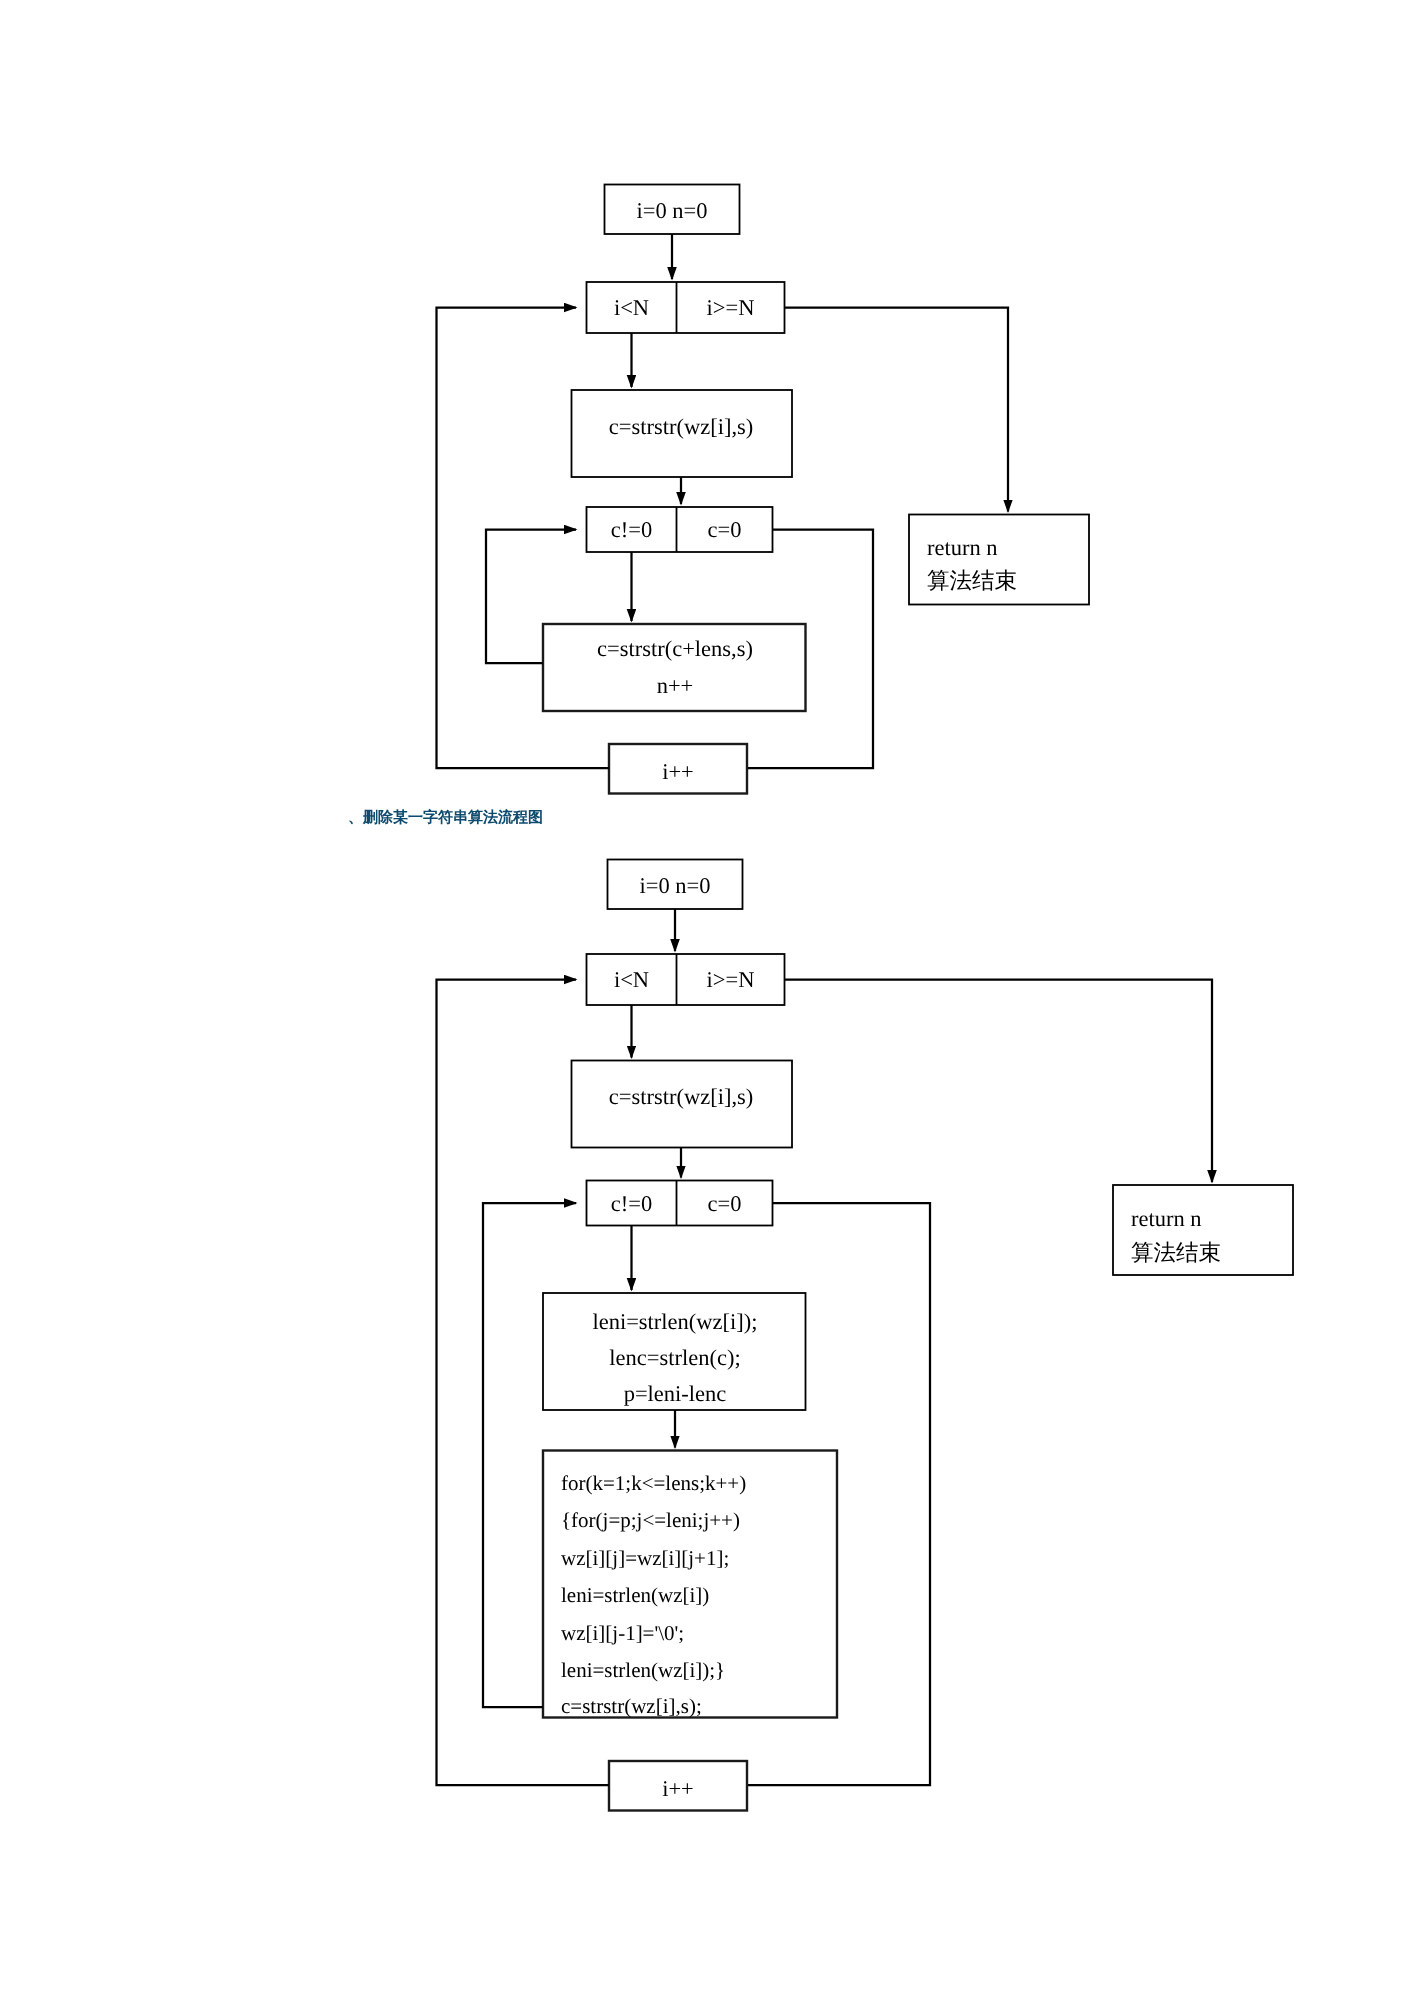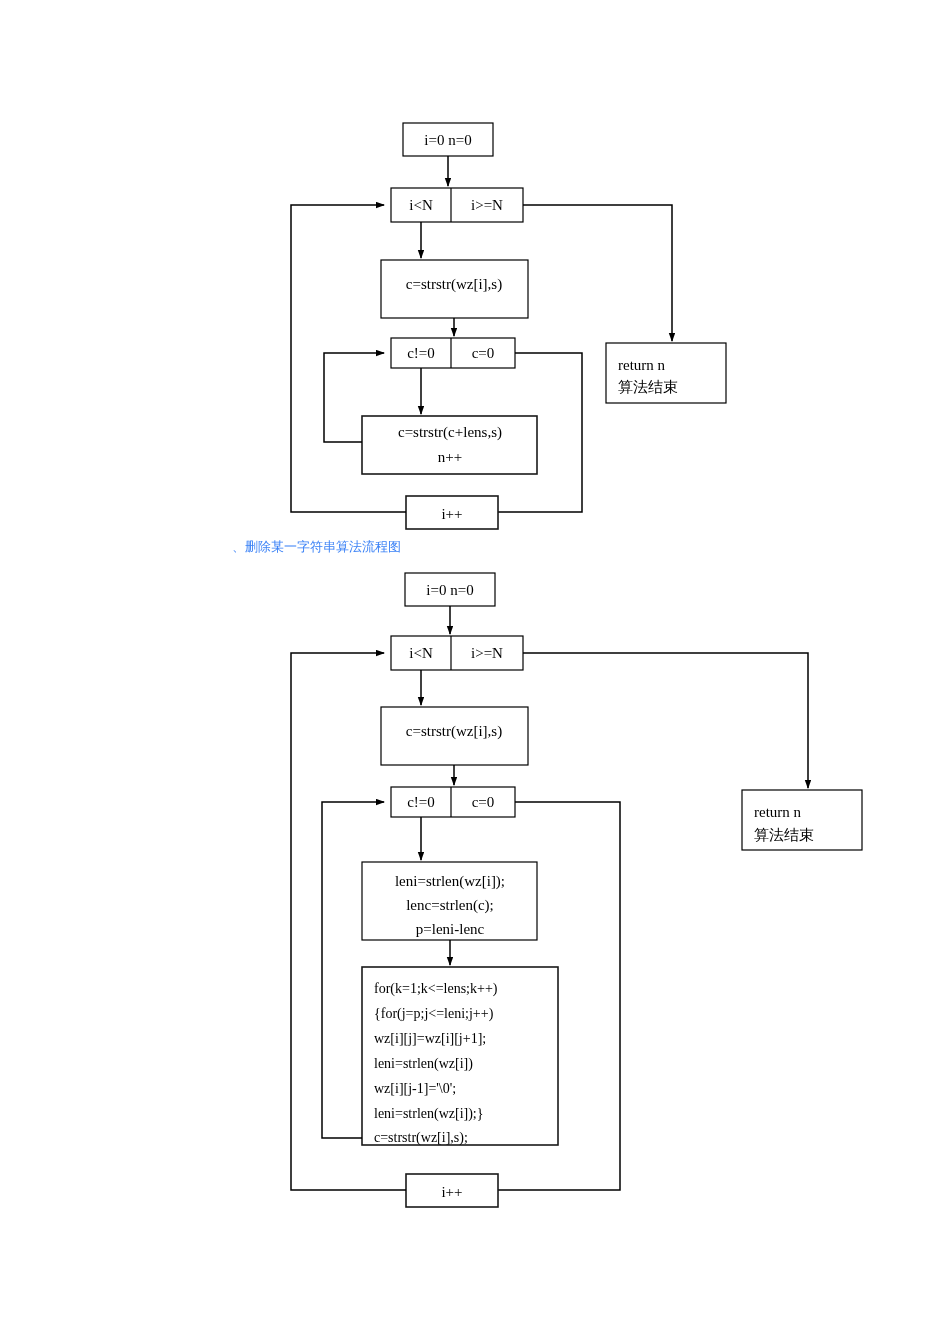--- a/index.html
+++ b/index.html
@@ -59,23 +59,24 @@
     fill: #000000;
   }
   .code-line {
     font-family: "Liberation Serif", "DejaVu Serif", serif;
     font-size: 14px;
     fill: #000000;
   }
   .caption {
     position: absolute;
     font-family: "DejaVu Sans", "Liberation Sans", sans-serif;
-    font-size: 13px;
-    color: #3b82f6;
+    font-size: 10px;
+    color: #0c4a6e;
     white-space: nowrap;
+    font-weight: bold;
   }
 </style>
 </head>
 <body>
 
 <div id="page">
 
   <svg class="flow" viewBox="0 0 950 1344" xmlns="http://www.w3.org/2000/svg">
     <defs>
       <marker id="arrow" markerWidth="9" markerHeight="9" refX="8" refY="3.2" orient="auto" markerUnits="userSpaceOnUse">

